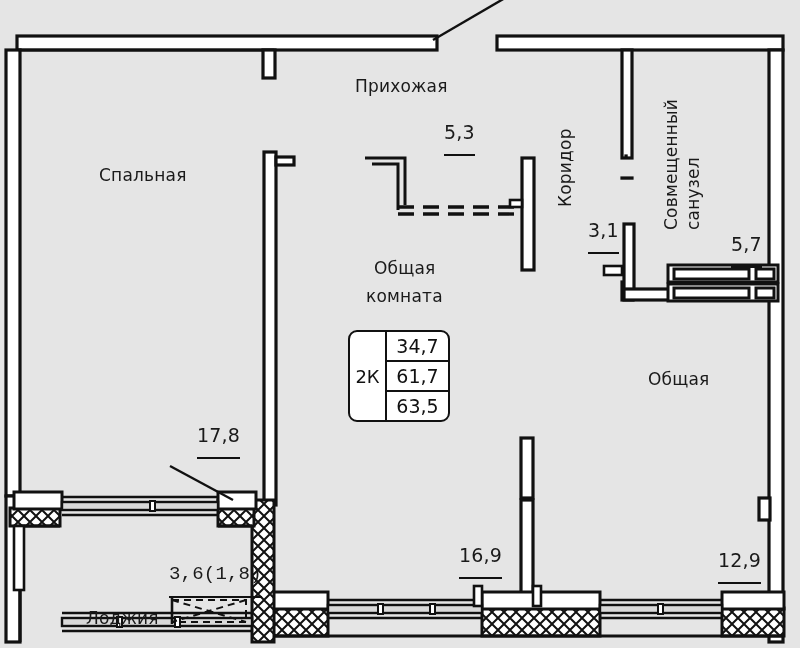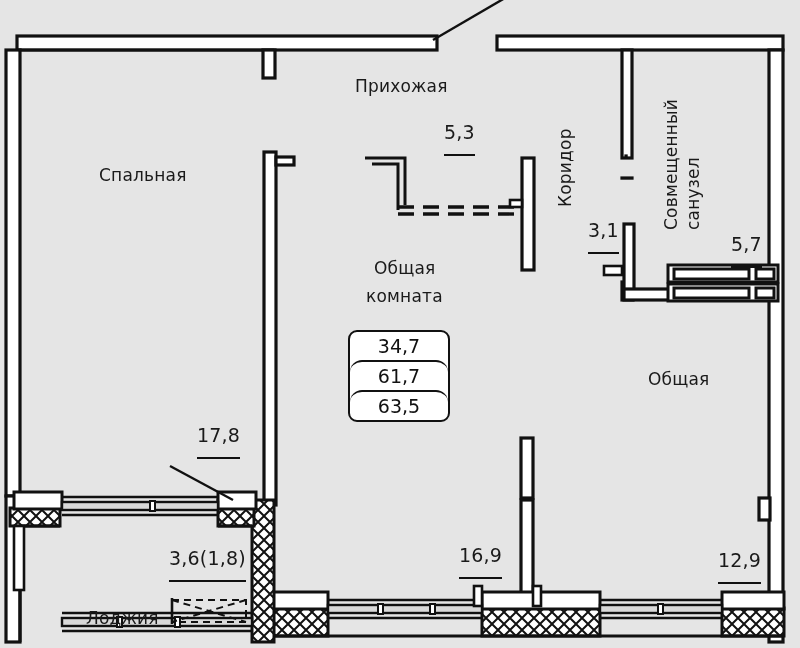--- a/index.html
+++ b/index.html
@@ -77,21 +77,20 @@
     box-sizing: border-box;
   }
   #spec-badge .spec-rows > div {
     flex: 1;
     display: flex;
     align-items: center;
     justify-content: center;
     font-size: 19px;
     color: #111;
     box-sizing: border-box;
-    border-radius: 12px;
   }
   #spec-badge .spec-rows > div + div {
     border-top: 2px solid #111;
   }
 </style>
 </head>
 <body>
 
 <div id="plan-root">
 
@@ -281,23 +280,24 @@
   <div class="lbl area-val" style="left:731px; top:233px;">5,7</div>
 
   <div class="lbl room-name" style="left:374px; top:258px;">Общая</div>
   <div class="lbl room-name" style="left:366px; top:286px;">комната</div>
   <div class="lbl area-val" style="left:459px; top:544px;">16,9</div>
 
   <div class="lbl room-name" style="left:648px; top:369px;">Общая</div>
   <div class="lbl area-val" style="left:718px; top:549px;">12,9</div>
 
   <div class="lbl room-name" style="left:86px; top:567px;margin-top:41px;">Лоджия</div>
-  <div class="lbl area-val" style="left:169px; top:547px;">3,6(1,8)</div>
+  <div class="lbl area-val" style="left:169px; top:563px;font-family:Liberation Mono, monospace;">3,6(1,8)</div>
 
   <div id="spec-badge">
+    <div class="spec-type">2К</div>
     <div class="spec-rows">
       <div>34,7</div>
       <div>61,7</div>
       <div>63,5</div>
     </div>
   </div>
 
 </div>
 
 </body></html>

